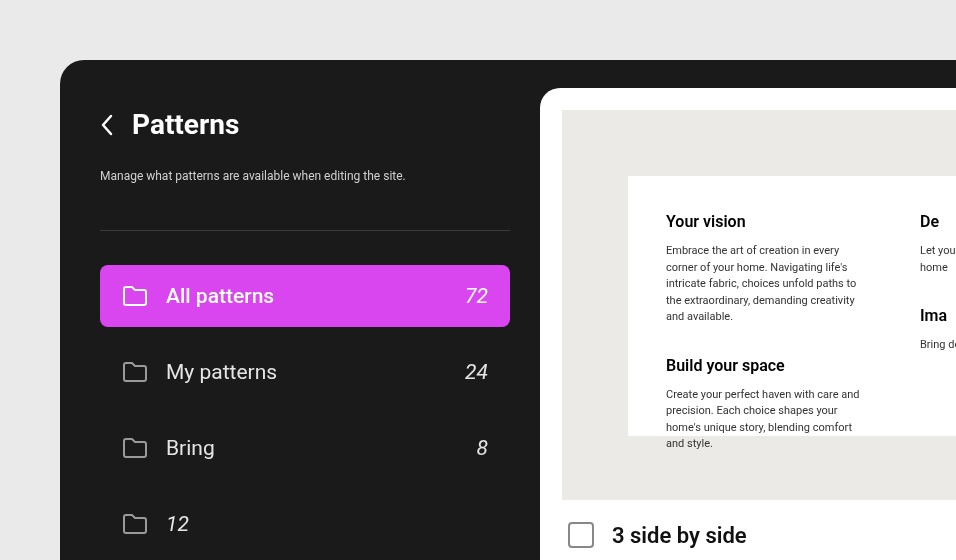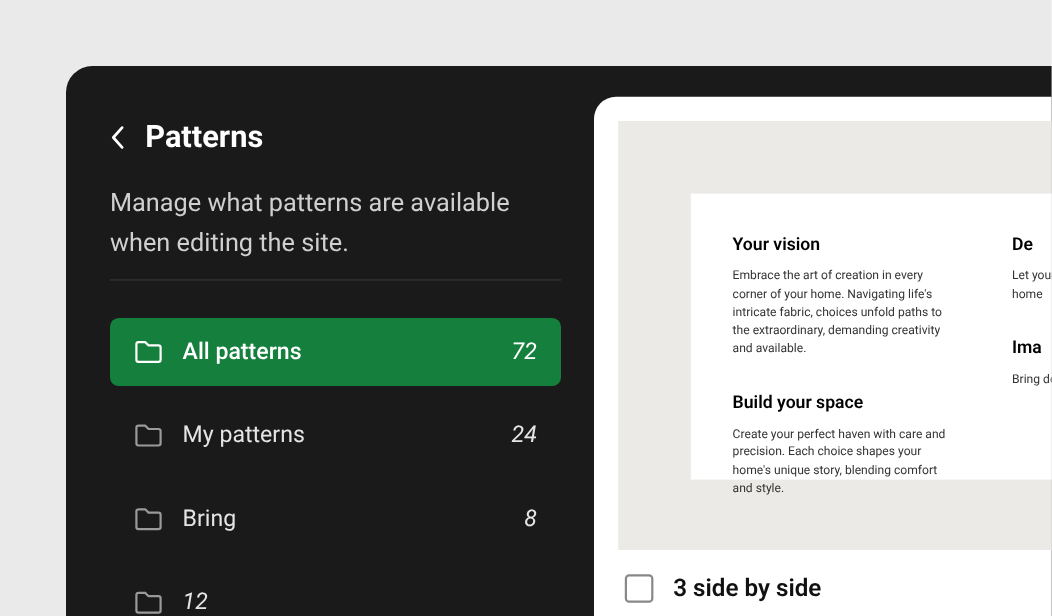--- a/index.html
+++ b/index.html
@@ -35,41 +35,41 @@
     }
     .back-chevron svg { display: block; }
     .title {
       color: #fff;
       font-size: 28px;
       font-weight: 700;
       letter-spacing: 0;
     }
     .subtitle {
       color: #d0d0d0;
-      font-size: 23px;
+      font-size: 12px;
       line-height: 1.55;
-      margin-bottom: 16px;
+      margin-bottom: 44px;
     }
     .divider {
       border: none;
       border-top: 1px solid #3a3a3a;
       margin: 0 0 34px 0;
     }
     .list { display: flex; flex-direction: column; gap: 14px; }
     .item {
       display: flex;
       align-items: center;
       height: 62px;
       padding: 0 22px;
       border-radius: 8px;
       cursor: pointer;
       color: #e5e5e5;
     }
     .item.active {
-      background: #15803d;
+      background: #d946ef;
       color: #fff;
     }
     .item .folder { flex: 0 0 auto; margin-right: 18px; display:flex; align-items:center;}
     .item .label { flex: 1 1 auto; font-size: 21px; }
     .item.active .label { font-weight: 500; }
     .item .count { flex: 0 0 auto; font-size: 21px; font-style: italic; }
     .item.active .folder svg path { stroke: #fff; }
     .item .folder svg path { stroke: #9a9a9a; }
 
     .preview {

